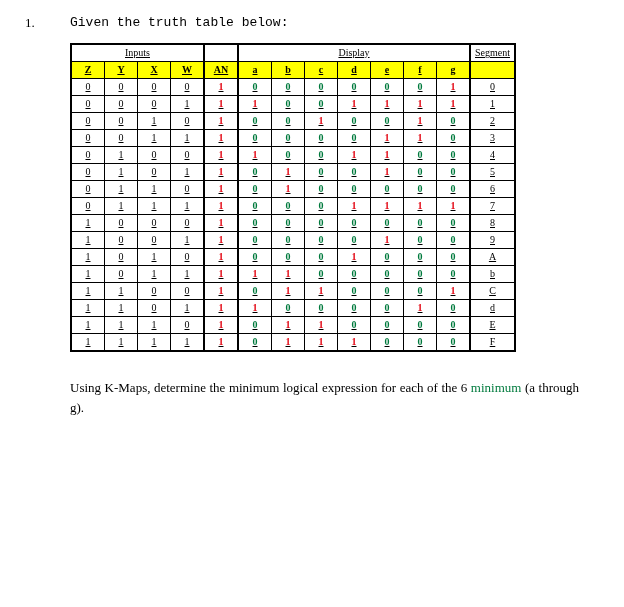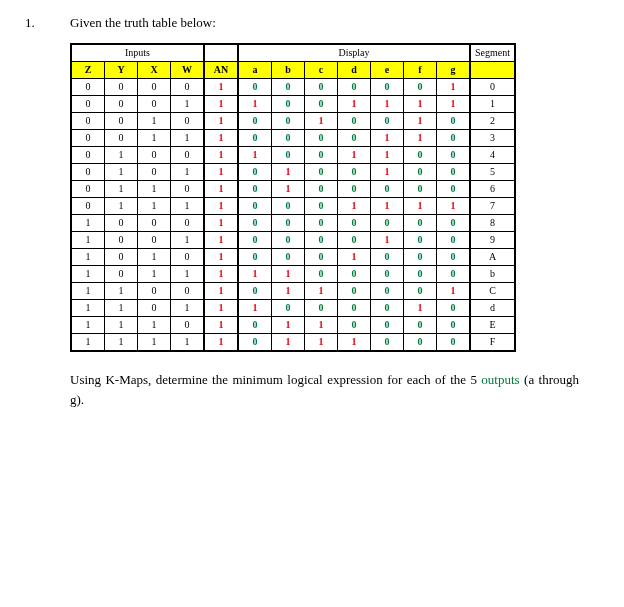--- a/index.html
+++ b/index.html
@@ -13,24 +13,26 @@
     }
     .qrow {
       display: flex;
       margin-bottom: 12px;
     }
     .qnum {
       width: 45px;
     }
     .qtext {
       flex: 1;
+      font-family: Liberation Mono, monospace;
     }
     .table-wrap {
       margin-left: 45px;
-      margin-bottom: 18px;
+      margin-bottom: 26px;
+      text-decoration: underline;
     }
     table {
       border-collapse: collapse;
       font-family: "Times New Roman", serif;
       font-size: 10px;
     }
     th, td {
       border: 1px solid #000;
       text-align: center;
       padding: 1px 4px;
@@ -359,14 +361,14 @@
           <td><span class="green bold1">0</span></td>
           <td><span class="green bold1">0</span></td>
           <td class="grp-right"><span class="green bold1">0</span></td>
           <td class="grp-left grp-right"><span>F</span></td>
         </tr>
       </tbody>
   </table>
 </div>
 
 <div class="para">
-  <span>Using K-Maps, determine the minimum logical expression for each of the 5 </span><span class="green">outputs</span><span> (a through g).</span>
+  <span>Using K-Maps, determine the minimum logical expression for each of the 6 </span><span class="green">minimum</span><span> (a through g).</span>
 </div>
 
 </body></html>

